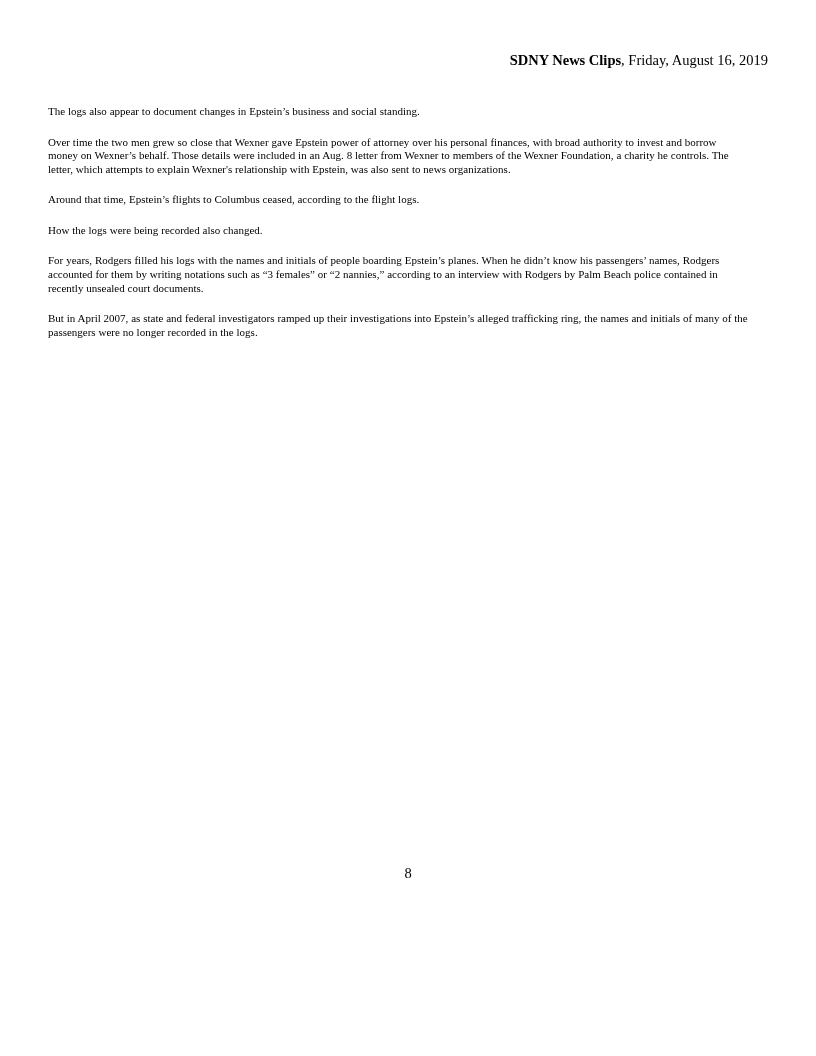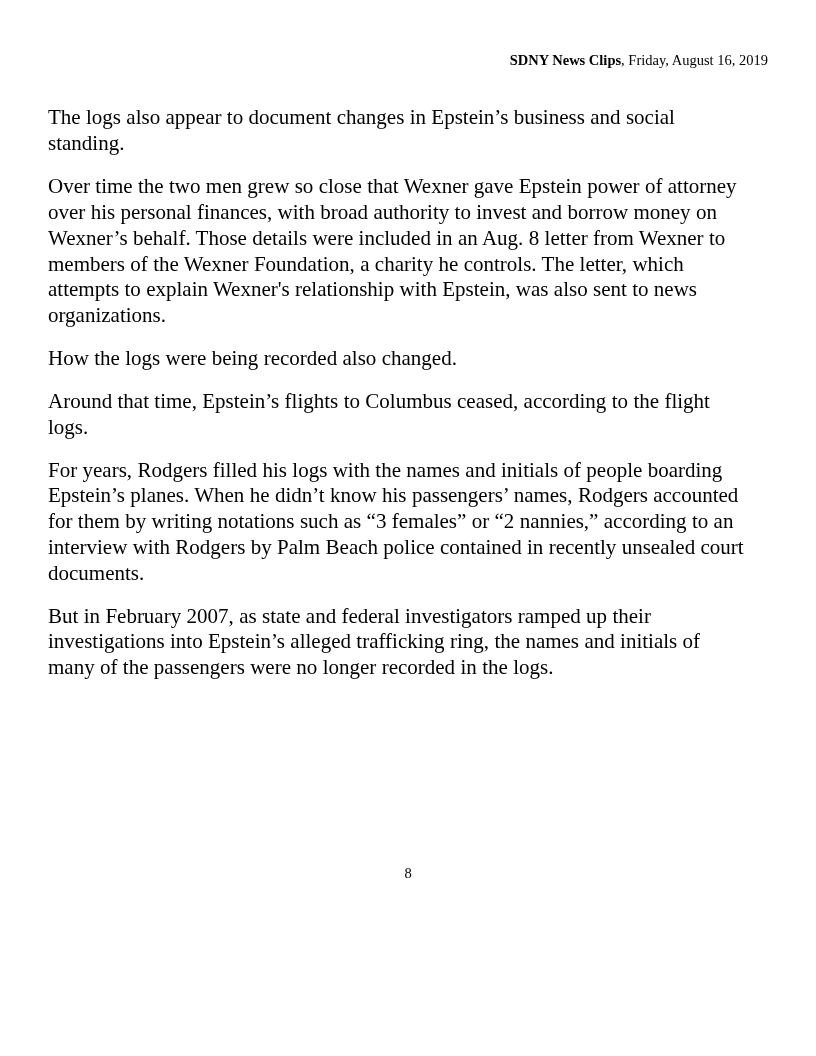--- a/index.html
+++ b/index.html
@@ -32,21 +32,21 @@
   }
   .header .pub {
     font-weight: bold;
   }
   .body-area {
     margin-top: 36px;
     margin-left: 0px;
     margin-right: 20px;
   }
   p.para {
-    font-size: 21px;
+    font-size: 11px;
     line-height: 1.23;
     margin: 0 0 17px 0;
     text-align: left;
     word-spacing: 0.1px;
   }
   .footer {
     position: absolute;
     left: 0;
     right: 0;
     bottom: 58px;
@@ -59,21 +59,21 @@
 
 <div class="page">
 
   <div class="header">
     <span class="pub">SDNY News Clips</span><span>, Friday, August 16, 2019</span>
   </div>
 
   <div class="body-area">
     <p class="para">The logs also appear to document changes in Epstein’s business and social standing.</p>
     <p class="para">Over time the two men grew so close that Wexner gave Epstein power of attorney over his personal finances, with broad authority to invest and borrow money on Wexner’s behalf. Those details were included in an Aug. 8 letter from Wexner to members of the Wexner Foundation, a charity he controls. The letter, which attempts to explain Wexner's relationship with Epstein, was also sent to news organizations.</p>
+    <p class="para">Around that time, Epstein’s flights to Columbus ceased, according to the flight logs.</p>
     <p class="para">How the logs were being recorded also changed.</p>
-    <p class="para">Around that time, Epstein’s flights to Columbus ceased, according to the flight logs.</p>
     <p class="para">For years, Rodgers filled his logs with the names and initials of people boarding Epstein’s planes. When he didn’t know his passengers’ names, Rodgers accounted for them by writing notations such as “3 females” or “2 nannies,” according to an interview with Rodgers by Palm Beach police contained in recently unsealed court documents.</p>
-    <p class="para">But in February 2007, as state and federal investigators ramped up their investigations into Epstein’s alleged trafficking ring, the names and initials of many of the passengers were no longer recorded in the logs.</p>
+    <p class="para">But in April 2007, as state and federal investigators ramped up their investigations into Epstein’s alleged trafficking ring, the names and initials of many of the passengers were no longer recorded in the logs.</p>
   </div>
 
   <div class="footer">8</div>
 
 </div>
 
 </body></html>

